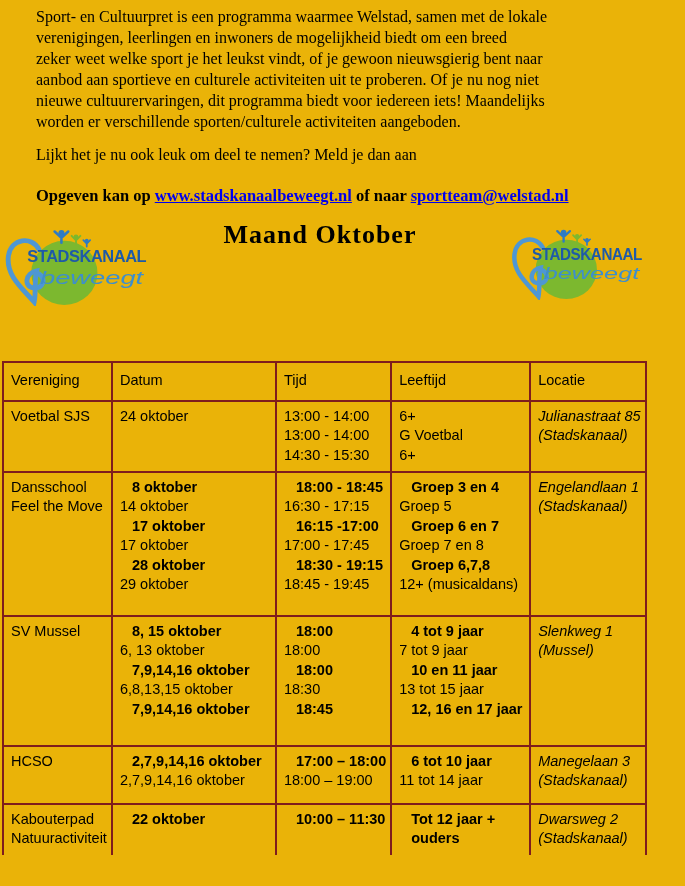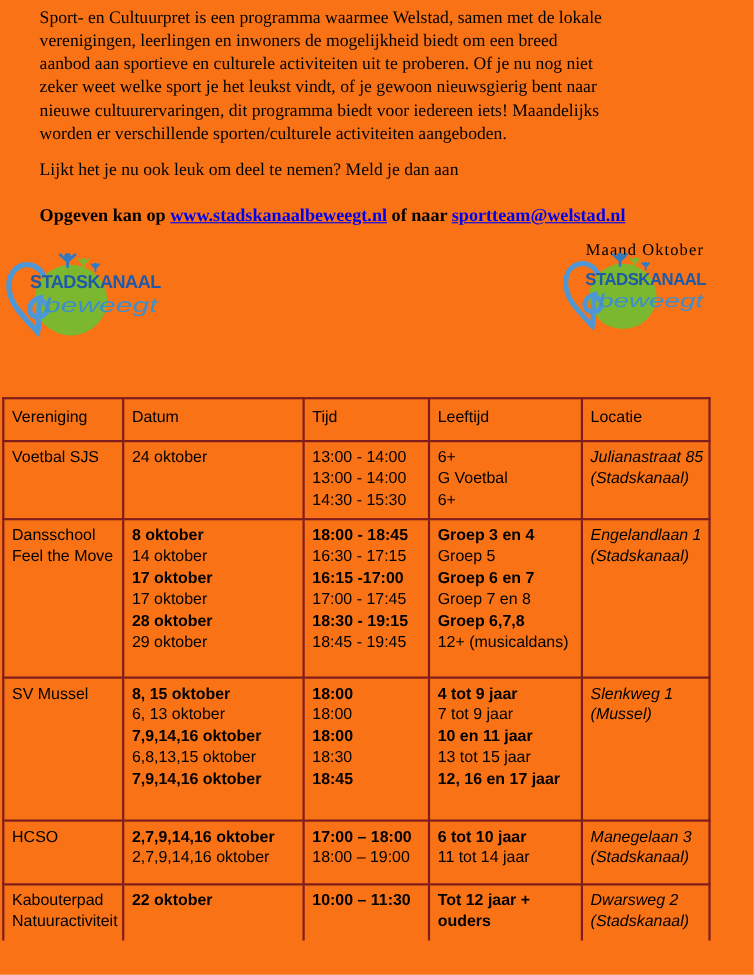--- a/index.html
+++ b/index.html
@@ -1,28 +1,28 @@
 <!DOCTYPE html>
 <html><head>
 <meta charset="utf-8">
 <style>
   html,body{margin:0;padding:0;}
   body{width:685px;height:886px;background:#fff;overflow:hidden;}
-  #page{position:relative;width:685px;height:886px;background:#f97316;font-family:"Liberation Serif","DejaVu Serif",serif;color:#000;}
+  #page{position:relative;width:685px;height:886px;background:#eab308;font-family:"Liberation Serif","DejaVu Serif",serif;color:#000;}
 
   .intro{position:absolute;top:6px;left:36px;font-size:16px;line-height:21px;}
   .intro div{white-space:nowrap;}
 
   .join-line{position:absolute;top:146px;left:36px;font-size:16px;white-space:nowrap;}
 
   .signup-line{position:absolute;top:186px;left:36px;font-size:16.5px;font-weight:bold;white-space:nowrap;}
   .signup-line a{color:#0000EE;text-decoration:underline;cursor:pointer;margin-top:20px;}
 
-  .month-title{position:absolute;top:220px;left:0;width:640px;text-align:right;
-    font-size:15px;font-weight:normal;letter-spacing:1px;}
+  .month-title{position:absolute;top:220px;left:0;width:640px;text-align:center;
+    font-size:26px;font-weight:bold;letter-spacing:1px;}
 
   .logo{position:absolute;}
   .logo-left{top:228px;left:4px;}
   .logo-right{top:228px;left:510px;}
   .logo svg text{font-family:"Liberation Sans",sans-serif;}
   .logo-title-text{font-weight:bold;letter-spacing:-0.5px;}
   .logo-sub-text{font-style:italic;}
 
   table.doc-table{position:absolute;top:361px;left:2px;border-collapse:collapse;
     font-family:"Liberation Sans","DejaVu Sans",sans-serif;font-size:14.5px;color:#000;table-layout:fixed;}
@@ -30,33 +30,33 @@
     padding:5px 4px 0 7px;font-weight:normal;overflow:hidden;}
   .doc-table thead tr{height:39px;}
   .doc-table th{padding-top:9px;font-size:14.5px;}
   .doc-table tbody tr:nth-child(1){height:71px;}
   .doc-table tbody tr:nth-child(2){height:144px;}
   .doc-table tbody tr:nth-child(3){height:130px;padding-left:16px;}
   .doc-table tbody tr:nth-child(4){height:58px;}
   .doc-table tbody tr:nth-child(5){height:51px;}
   .doc-table tbody tr:last-child td{border-bottom:none;}
   .ln{line-height:19.4px;white-space:nowrap;}
-  .ln.b{font-weight:bold;}
+  .ln.b{font-weight:bold;margin-left:12px;}
   td.loc .ln{font-style:italic;}
 </style>
 </head>
 <body>
 
 <div id="page">
 
   <div class="intro">
       <div>Sport- en Cultuurpret is een programma waarmee Welstad, samen met de lokale</div>
       <div>verenigingen, leerlingen en inwoners de mogelijkheid biedt om een breed</div>
+      <div>zeker weet welke sport je het leukst vindt, of je gewoon nieuwsgierig bent naar</div>
       <div>aanbod aan sportieve en culturele activiteiten uit te proberen. Of je nu nog niet</div>
-      <div>zeker weet welke sport je het leukst vindt, of je gewoon nieuwsgierig bent naar</div>
       <div>nieuwe cultuurervaringen, dit programma biedt voor iedereen iets! Maandelijks</div>
       <div>worden er verschillende sporten/culturele activiteiten aangeboden.</div>
     </div>
 
   <div class="join-line">Lijkt het je nu ook leuk om deel te nemen? Meld je dan aan</div>
 
   <div class="signup-line">
     <span>Opgeven kan op </span><a>www.stadskanaalbeweegt.nl</a><span> of naar </span><a>sportteam@welstad.nl</a>
   </div>
 

